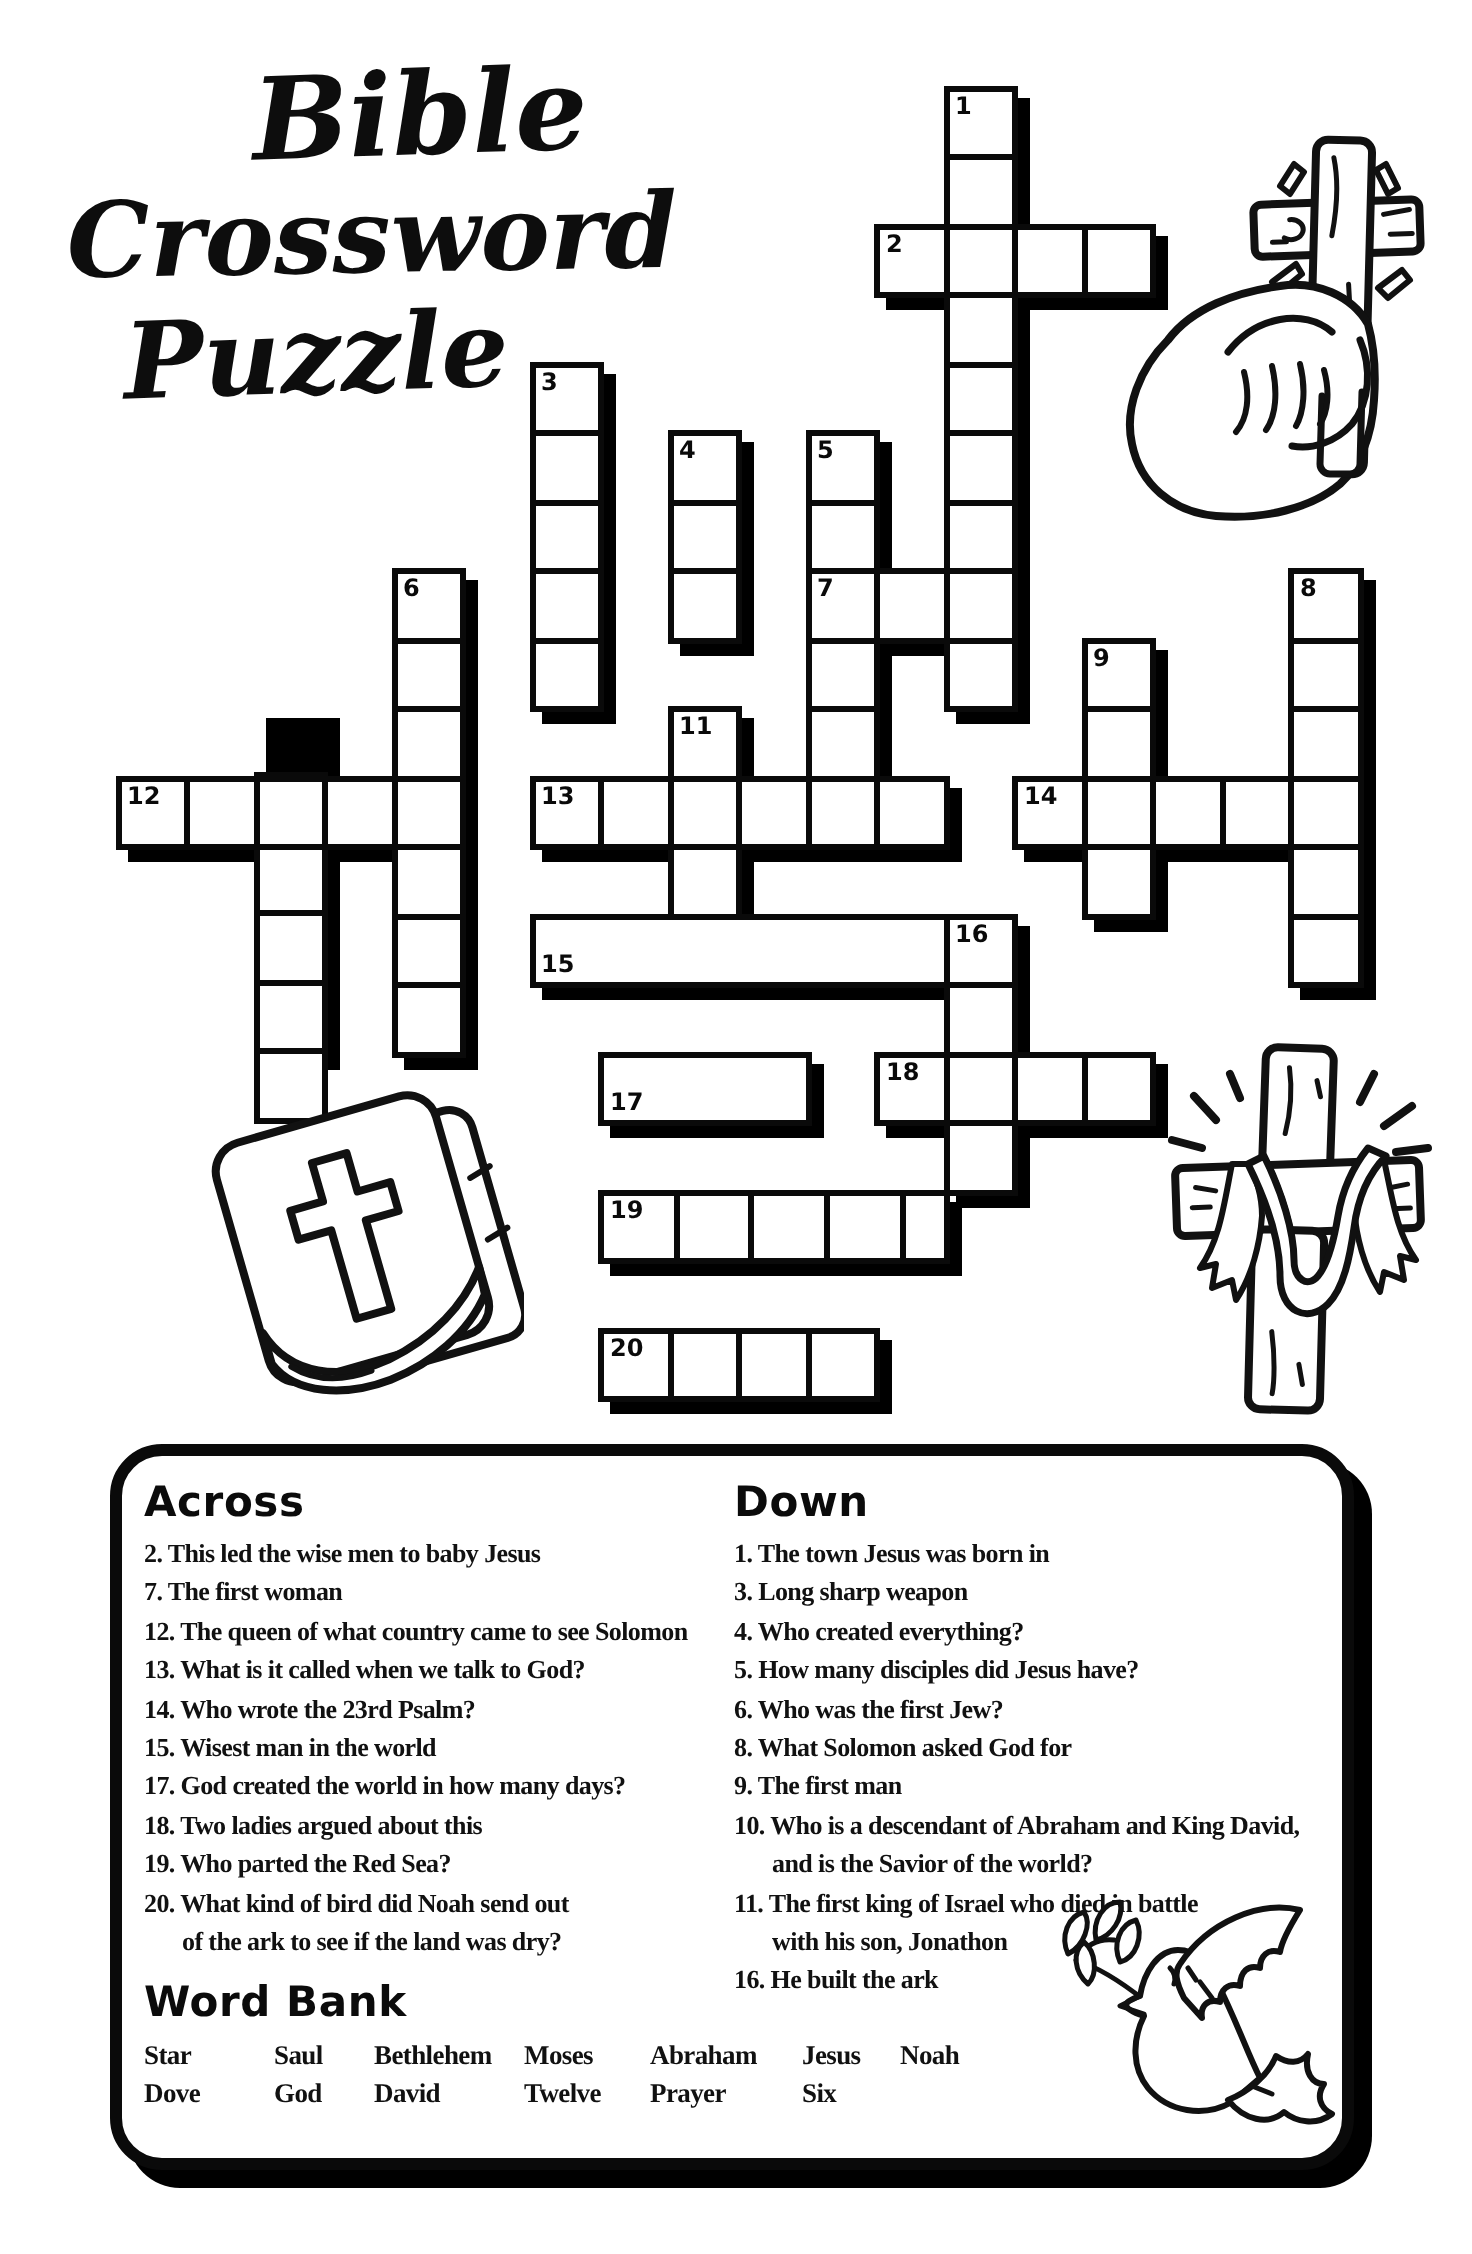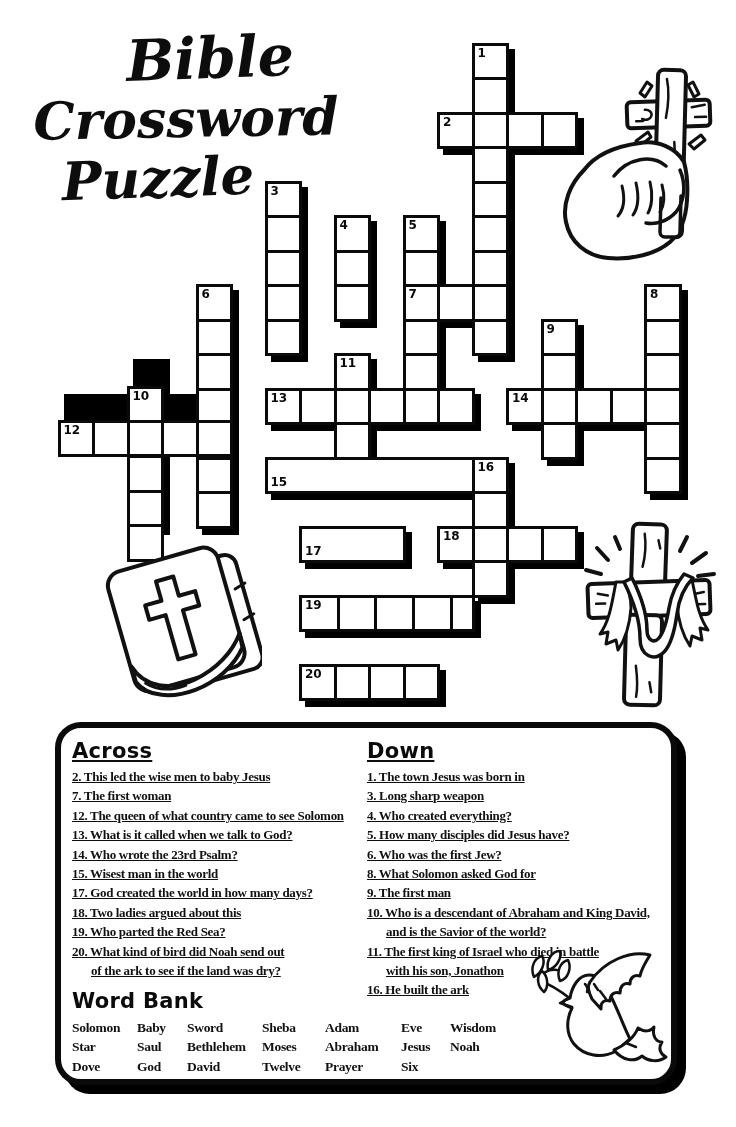--- a/index.html
+++ b/index.html
@@ -23,21 +23,21 @@
   .run.down{flex-direction:column;}
   .run .cell{flex:1;position:relative;background:#fff;}
   .run.across .cell + .cell{border-left:3px solid #0a0a0a;}
   .run.down .cell + .cell{border-top:3px solid #0a0a0a;}
   .run .num{position:absolute;left:3px;top:0px;font:bold 12px/14px "DejaVu Sans",sans-serif;color:#0a0a0a;}
 
   
   .clue-box{position:absolute;left:55px;top:722px;width:622px;height:363px;
             background:#fff;border:6px solid #0a0a0a;border-radius:26px;
             box-shadow:9px 9px 0 #000;box-sizing:border-box;z-index:3;}
-  .clue-col{position:absolute;top:10px;text-decoration:underline;}
+  .clue-col{position:absolute;top:10px;}
   .clue-col.across-col{left:11px;width:312px;}
   .clue-col.down-col{left:306px;width:290px;}
   .clue-header{font:800 21px/26px "DejaVu Sans",sans-serif;letter-spacing:.3px;color:#0b0b0b;}
   .clue-list{margin-top:3px;}
   .clue-line{font:bold 13px/19.4px "Liberation Serif",serif;letter-spacing:-0.3px;
              white-space:nowrap;color:#111;}
   .clue-line.indent{padding-left:19px;}
   .wordbank{position:absolute;left:11px;top:260px;width:470px;}
   .wb-rows{margin-top:4px;}
   .wb-row{display:grid;grid-template-columns:65px 50px 75px 63px 76px 49px auto;}
@@ -172,21 +172,21 @@
       <div class="cell"></div>
     </div>
     <div class="run down" style="left: 333.5px; top: 353px; width: 37.5px; height: 141px;">
       <div class="cell">
         <span class="num">11</span>
       </div>
       <div class="cell"></div>
       <div class="cell"></div>
       <div class="cell"></div>
     </div>
-    <div class="run across" style="left: 57.5px; top: 387.5px; width: 175.5px; height: 37.5px; margin-top: 32px;">
+    <div class="run across" style="left: 57.5px; top: 387.5px; width: 175.5px; height: 37.5px;">
       <div class="cell">
         <span class="num">12</span>
       </div>
       <div class="cell"></div>
       <div class="cell"></div>
       <div class="cell"></div>
       <div class="cell"></div>
     </div>
     <div class="run across" style="left: 264.5px; top: 387.5px; width: 210px; height: 37.5px;">
       <div class="cell">
@@ -396,29 +396,20 @@
         <div class="clue-line">10. Who is a descendant of Abraham and King David,</div>
         <div class="clue-line indent">and is the Savior of the world?</div>
         <div class="clue-line">11. The first king of Israel who died in battle</div>
         <div class="clue-line indent">with his son, Jonathon</div>
         <div class="clue-line">16. He built the ark</div>
       </div>
   </div>
   <div class="wordbank">
     <div class="clue-header">Word Bank</div>
     <div class="wb-rows">
-        <div class="wb-row">
-          <span class="wb-word">Solomon</span>
-          <span class="wb-word">Baby</span>
-          <span class="wb-word">Sword</span>
-          <span class="wb-word">Sheba</span>
-          <span class="wb-word">Adam</span>
-          <span class="wb-word">Eve</span>
-          <span class="wb-word">Wisdom</span>
-        </div>
         <div class="wb-row">
           <span class="wb-word">Star</span>
           <span class="wb-word">Saul</span>
           <span class="wb-word">Bethlehem</span>
           <span class="wb-word">Moses</span>
           <span class="wb-word">Abraham</span>
           <span class="wb-word">Jesus</span>
           <span class="wb-word">Noah</span>
         </div>
         <div class="wb-row">

